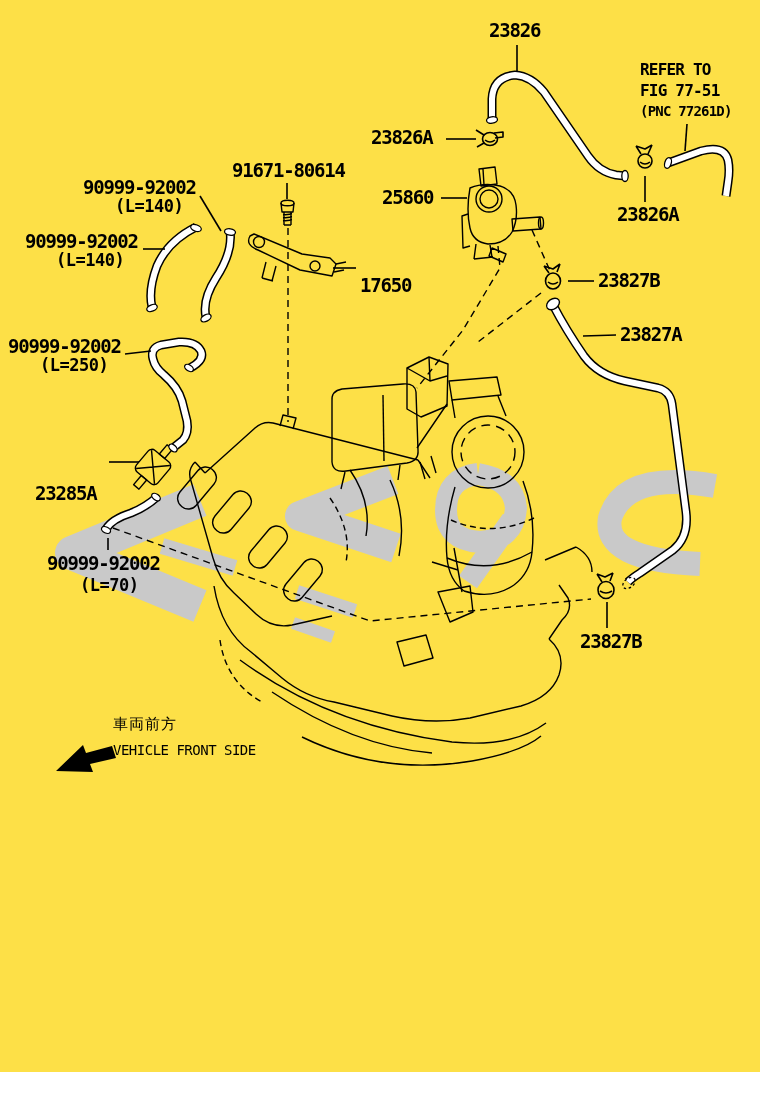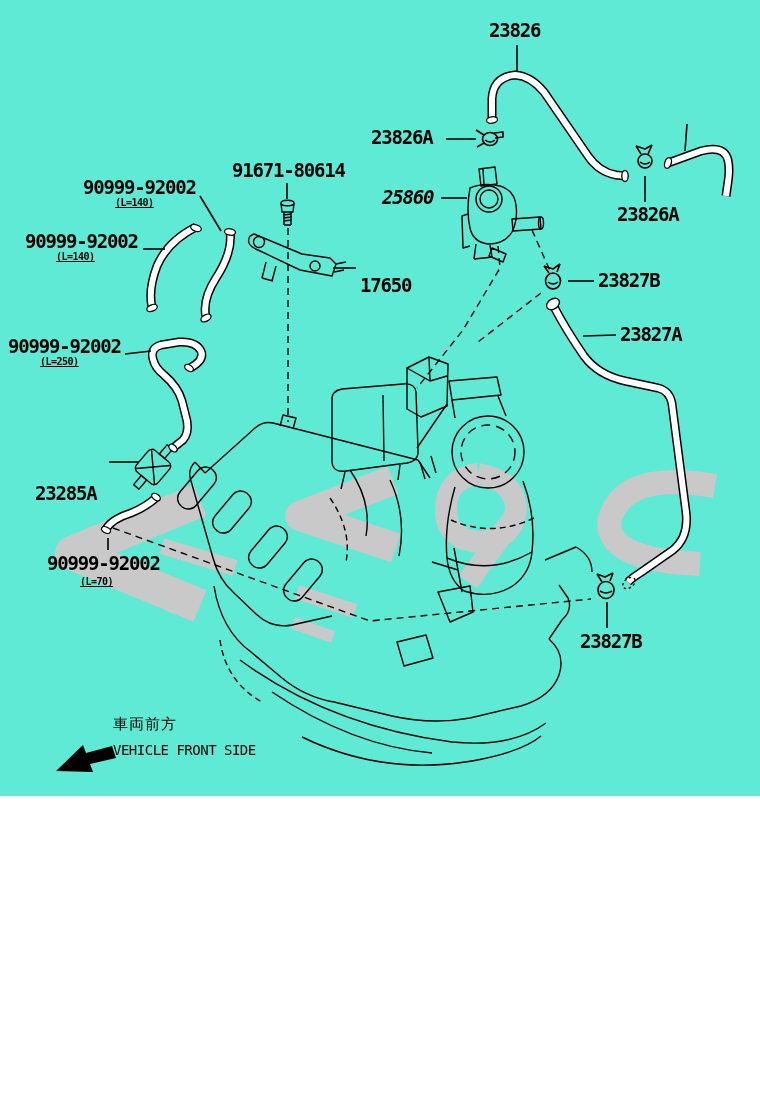--- a/index.html
+++ b/index.html
@@ -1,21 +1,21 @@
 <!DOCTYPE html>
 <html><head>
 <meta charset="utf-8">
 <style>
   html,body{margin:0;padding:0;background:#fff;}
-  #stage{position:relative;width:760px;height:796px;background:#5eead4;overflow:hidden;
+  #stage{position:relative;width:760px;height:1072px;background:#fde047;overflow:hidden;
          font-family:"DejaVu Sans Mono","Liberation Mono",monospace;}
   #artwork{position:absolute;left:0;top:0;}
   .lbl{position:absolute;color:#000;white-space:nowrap;line-height:1;}
   .num{font-weight:700;font-size:19px;letter-spacing:-1.2px;}
-  .len{font-weight:700;font-size:10px;letter-spacing:-0.5px;text-decoration:underline;}
+  .len{font-weight:700;font-size:17px;letter-spacing:-0.5px;}
   .note{font-weight:700;font-size:16px;letter-spacing:-0.8px;line-height:21px;}
   .jp{font-size:15px;font-family:"DejaVu Sans","Liberation Sans",sans-serif;letter-spacing:1px;}
   .en{font-size:14px;letter-spacing:-0.5px;}
   .fig{font-size:15px;letter-spacing:0;text-align:center;}
 </style>
 </head>
 <body>
 
 <div id="stage">
 
@@ -186,26 +186,31 @@
       <path d="M109,462 L139,462"></path>
       <path d="M108,550 L108,538"></path>
       <path d="M607,602 L607,628"></path>
     </g>
 
     <path d="M56,771 L83,745 L86,753 L112,746 L116,758 L90,764 L93,772 Z" fill="#000" stroke="none"></path>
   </svg>
 
   <div class="lbl num" style="left:489px;top:21px;">23826</div>
 
+  <div class="lbl note" style="left:640px;top:59px;">
+    <div>REFER TO</div>
+    <div>FIG 77-51</div>
+    <div style="font-size:14px;">(PNC 77261D)</div>
+  </div>
 
   <div class="lbl num" style="left:371px;top:128px;">23826A</div>
   <div class="lbl num" style="left:232px;top:161px;text-align:center;">91671-80614</div>
   <div class="lbl num" style="left:83px;top:178px;">90999-92002</div>
   <div class="lbl len" style="left:115px;top:198px;">(L=140)</div>
-  <div class="lbl num" style="left:382px;top:188px;font-style:italic;">25860</div>
+  <div class="lbl num" style="left:382px;top:188px;">25860</div>
   <div class="lbl num" style="left:617px;top:205px;">23826A</div>
   <div class="lbl num" style="left:25px;top:232px;">90999-92002</div>
   <div class="lbl len" style="left:56px;top:252px;">(L=140)</div>
   <div class="lbl num" style="left:360px;top:276px;">17650</div>
   <div class="lbl num" style="left:598px;top:271px;">23827B</div>
   <div class="lbl num" style="left:620px;top:325px;">23827A</div>
   <div class="lbl num" style="left:8px;top:337px;">90999-92002</div>
   <div class="lbl len" style="left:40px;top:357px;">(L=250)</div>
   <div class="lbl num" style="left:35px;top:476px;margin-top:8px;">23285A</div>
   <div class="lbl num" style="left:47px;top:554px;">90999-92002</div>

